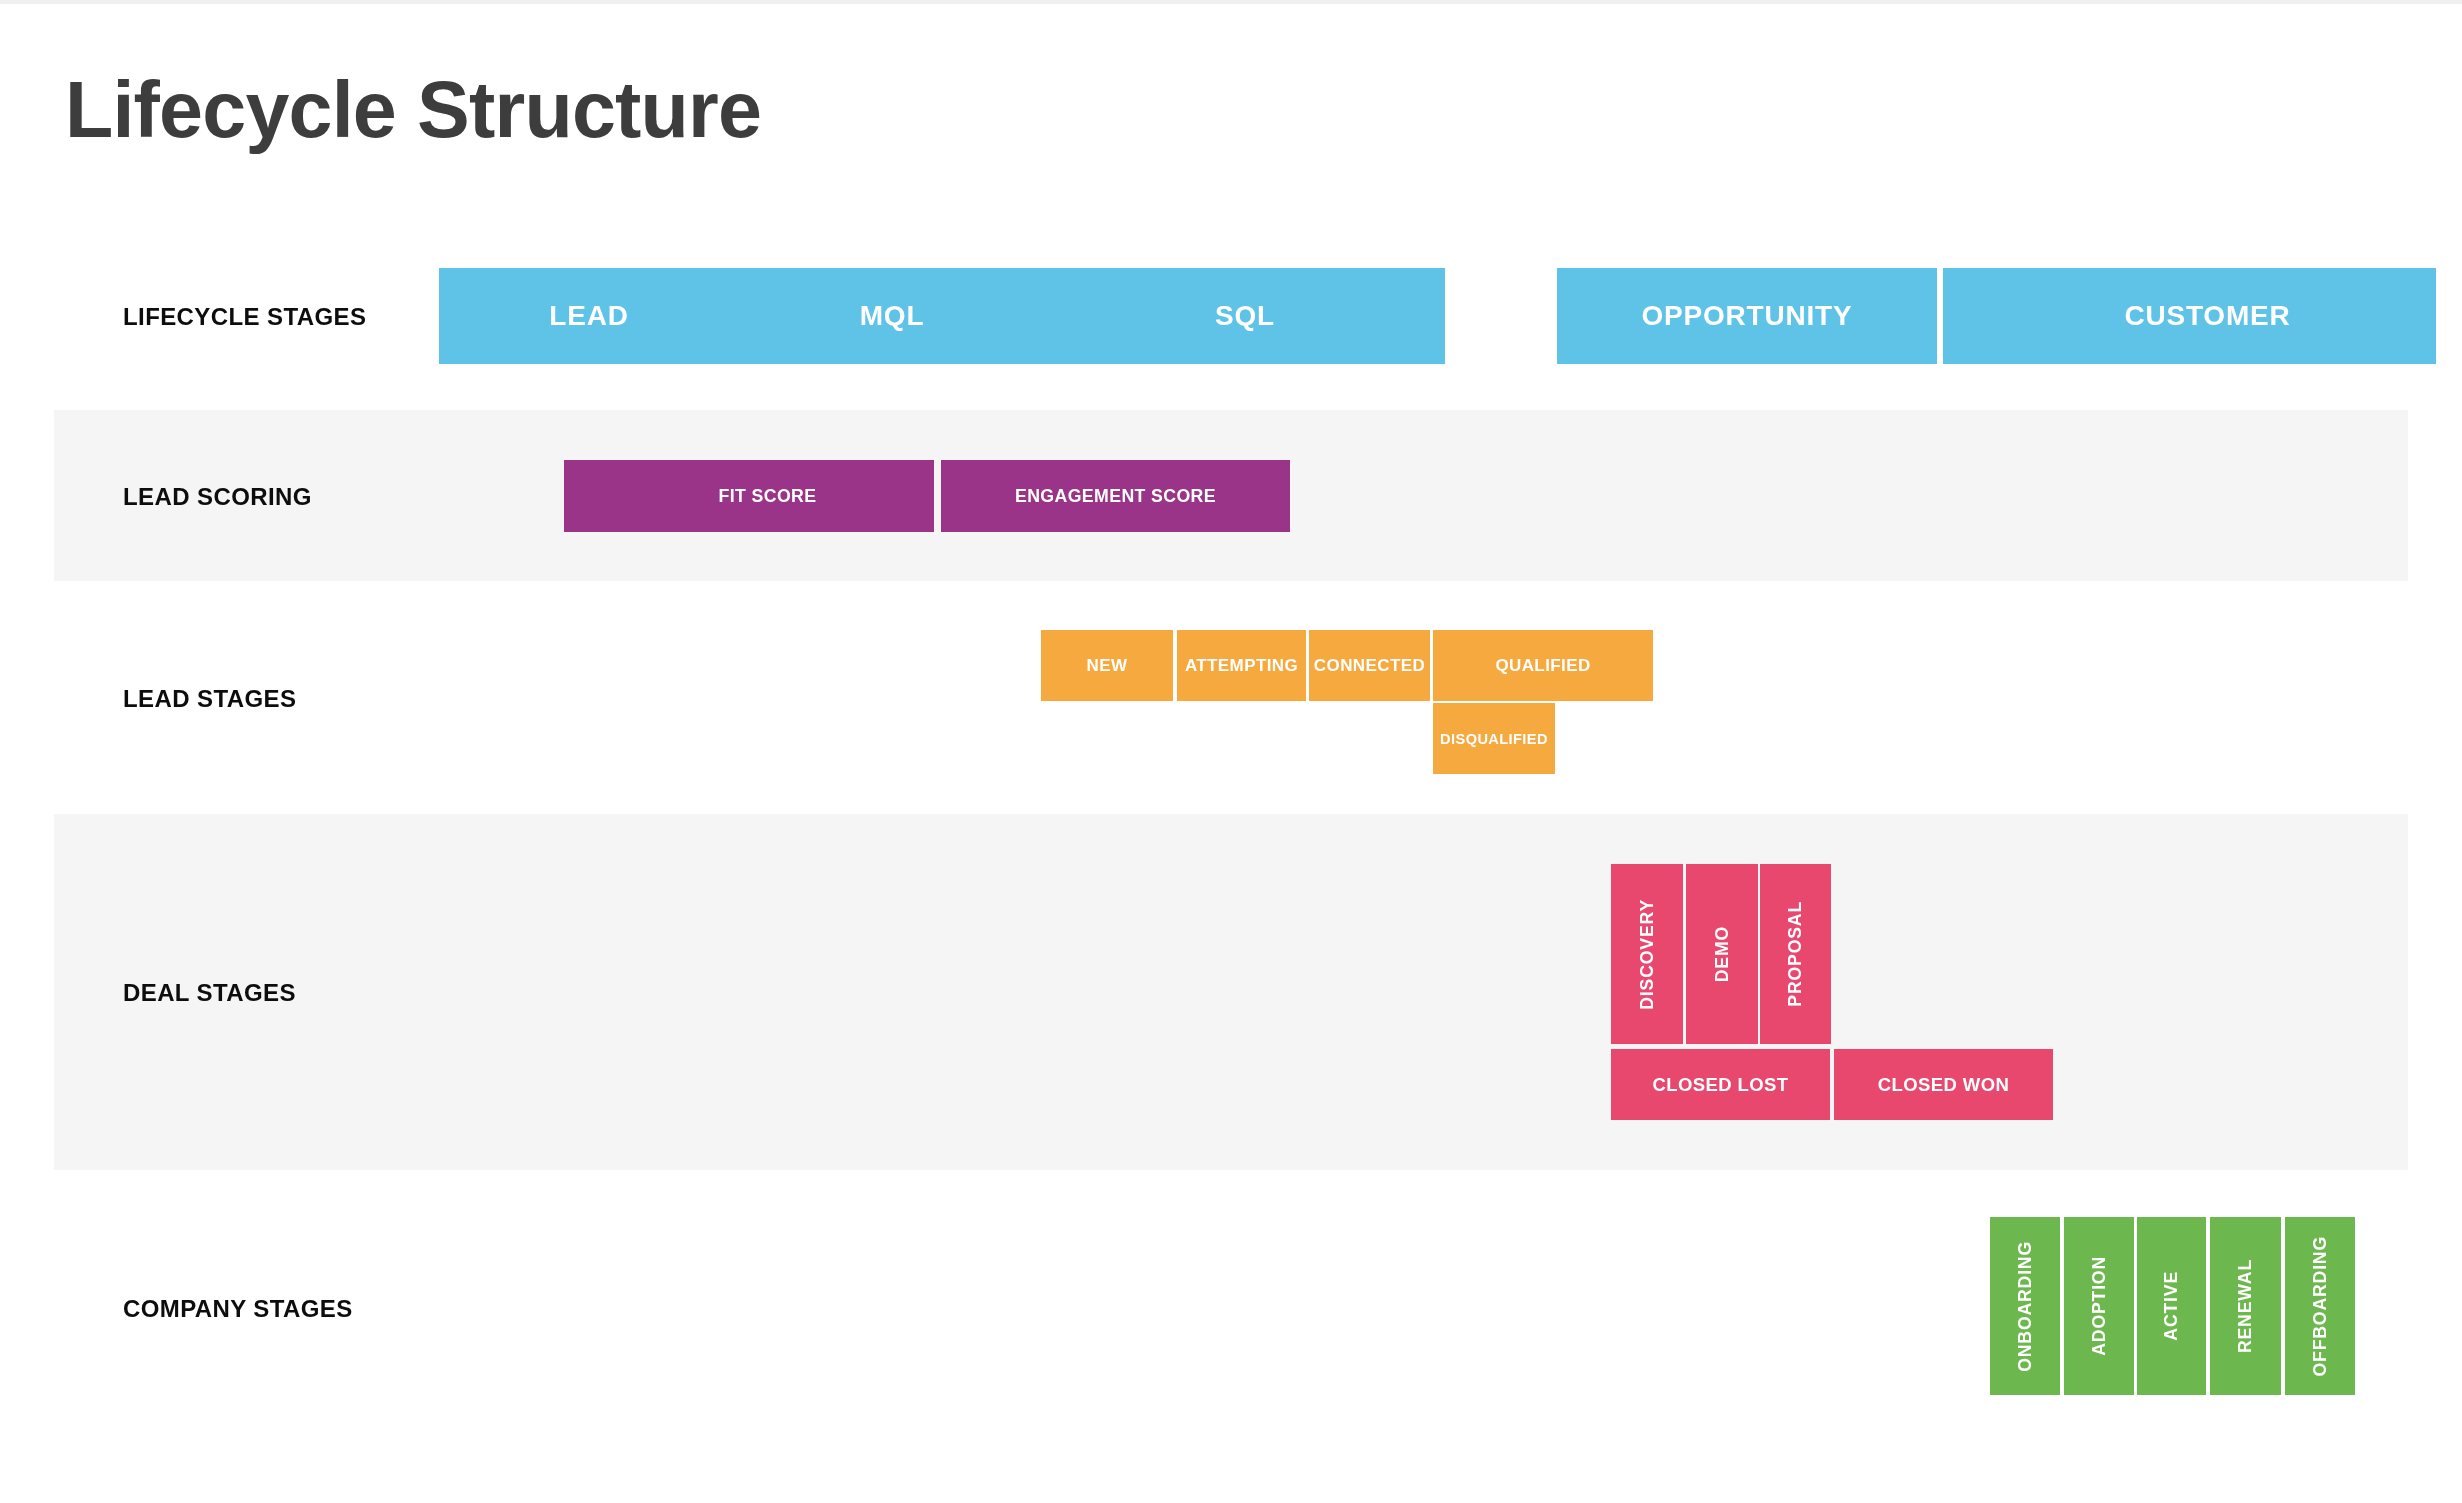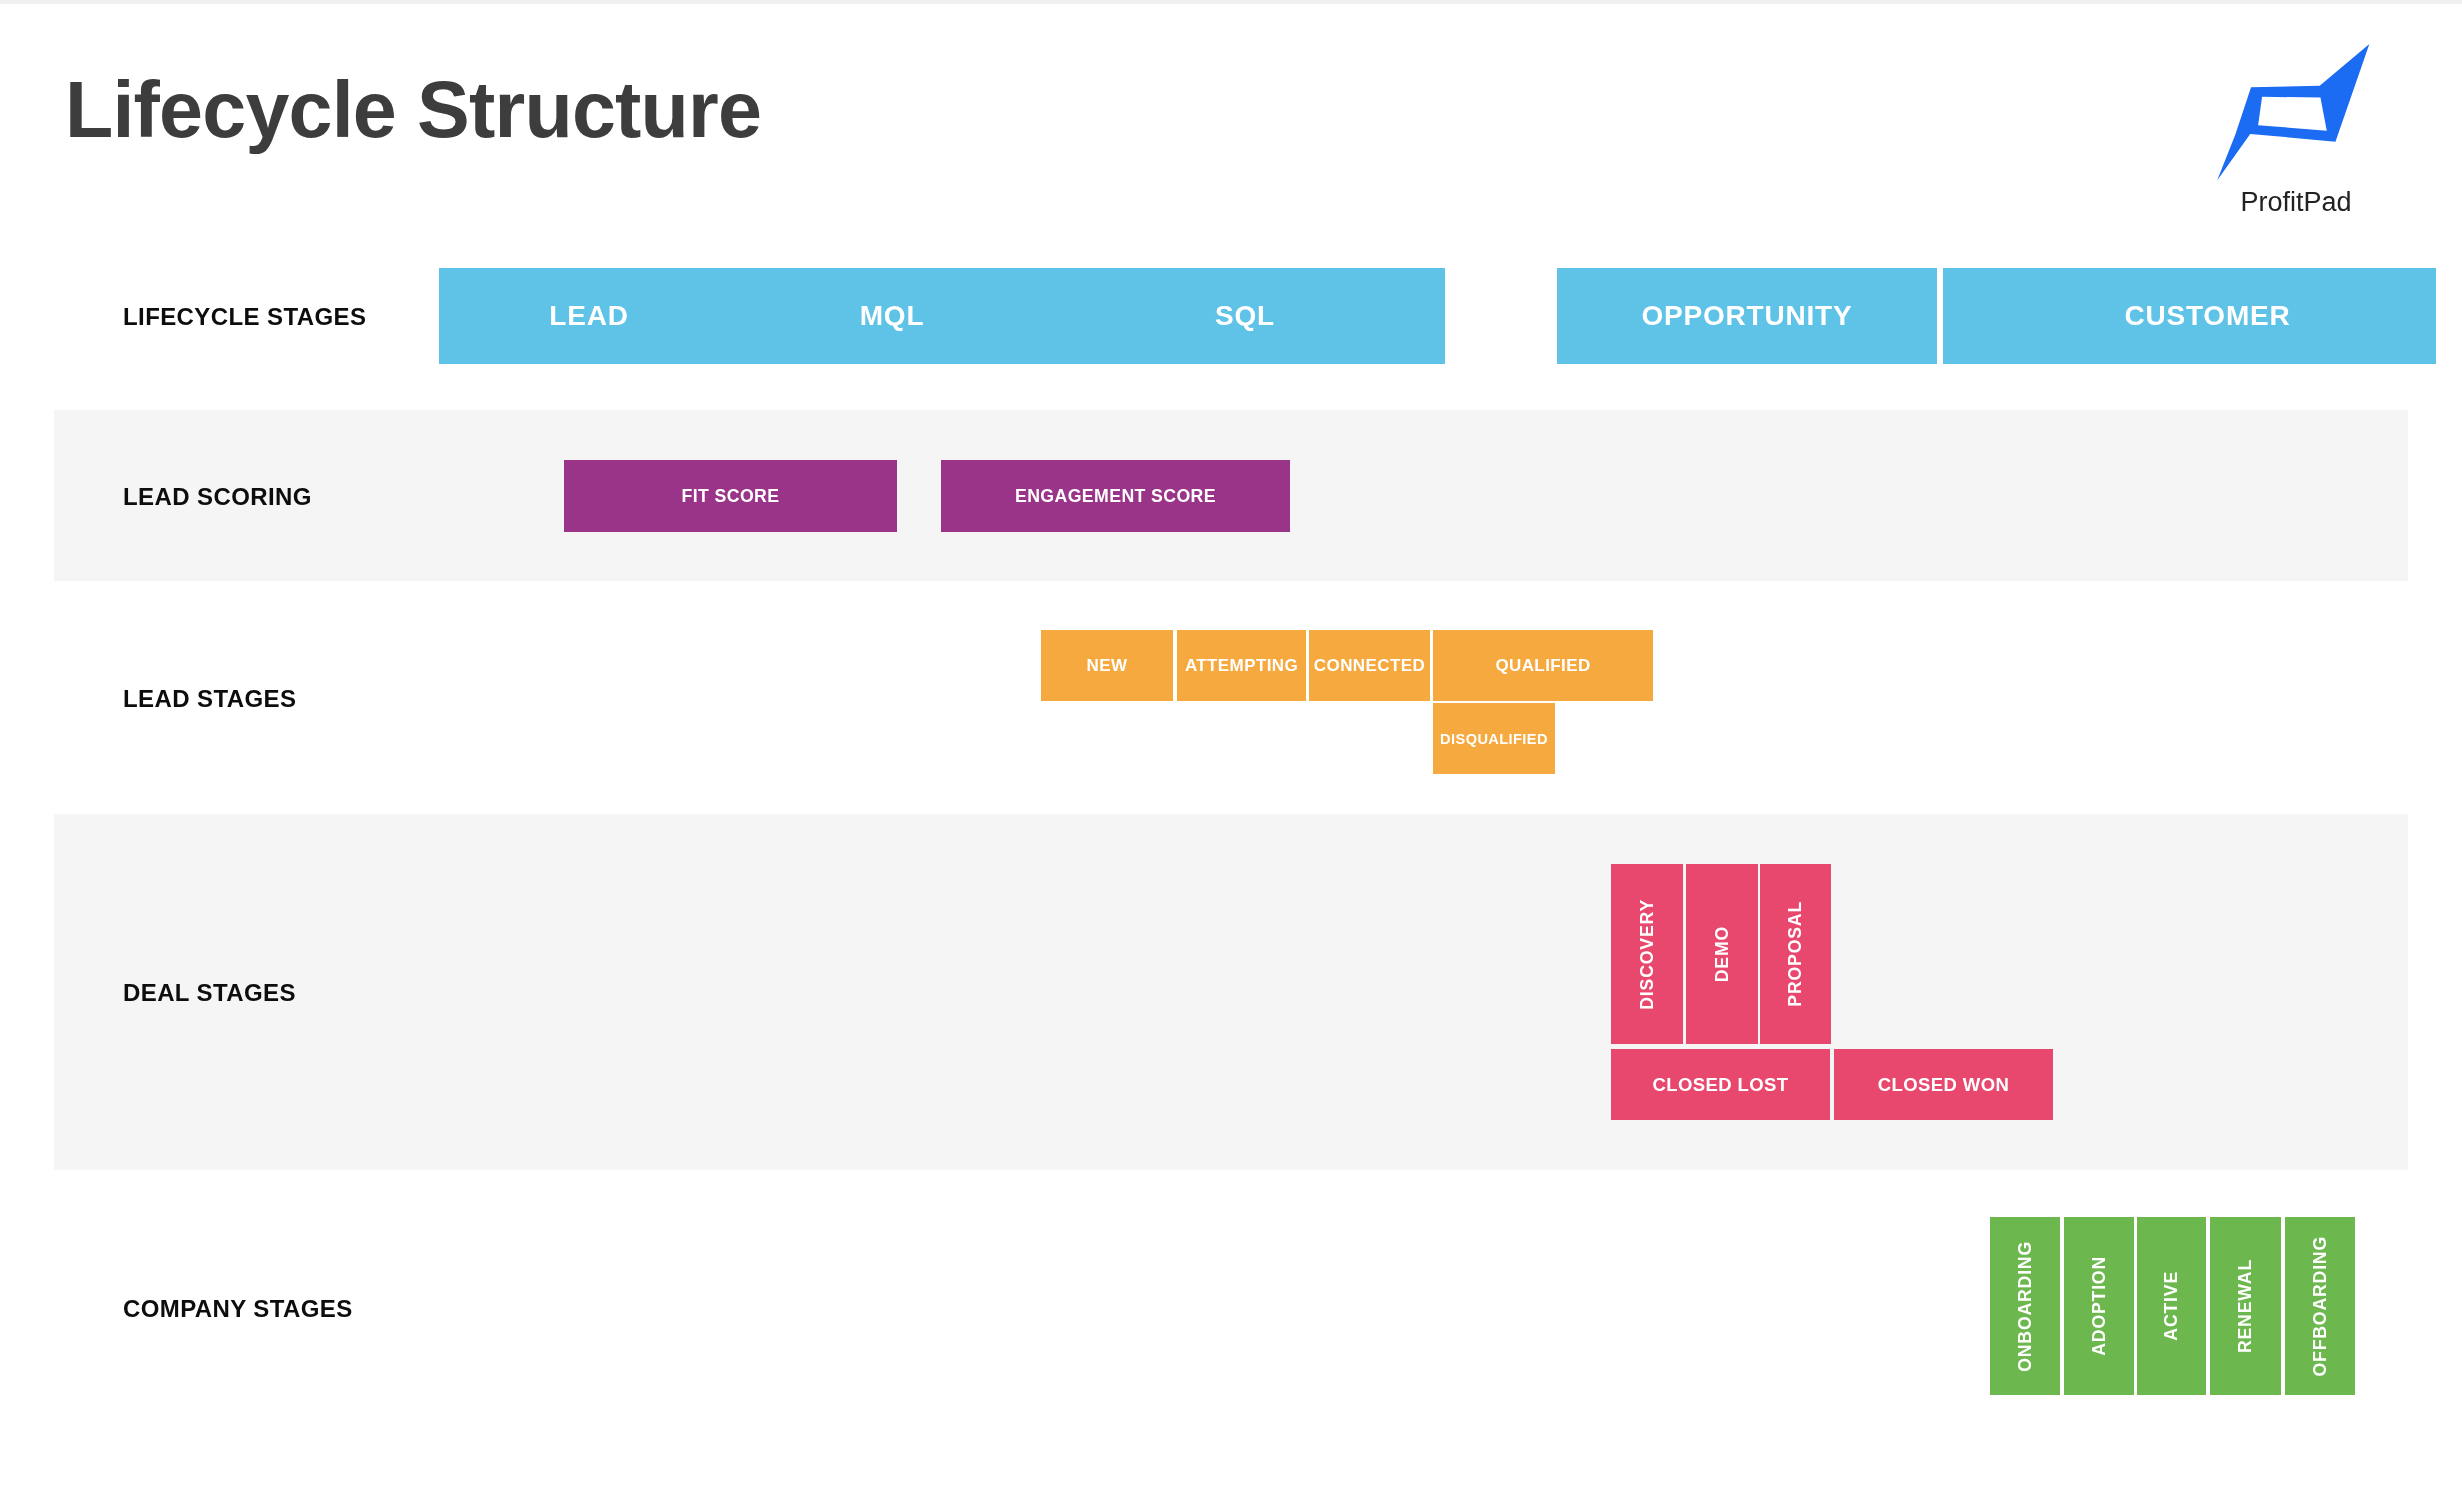--- a/index.html
+++ b/index.html
@@ -47,44 +47,37 @@
   }
 </style>
 </head>
 <body>
 
 <div class="canvas">
   <div class="top-edge"></div>
 
   <div class="page-title">Lifecycle Structure</div>
 
-  <div class="brand">
-    <svg width="158" height="142" viewBox="0 0 200 180">
-      <polygon points="43,60 130,58 193,5 150,129 42,119 0,178 23,120" fill="#1b6cf2"></polygon>
-      <polygon points="57,72 131,73 139,115 52,108" fill="#ffffff"></polygon>
-    </svg>
-    <div class="brand-name">ProfitPad</div>
-  </div>
 
   <div class="band scoring"></div>
   <div class="band deal"></div>
 
   <div class="row-label" style="top:300px;">LIFECYCLE STAGES</div>
   <div class="row-label" style="top:480px;">LEAD SCORING</div>
   <div class="row-label" style="top:682px;">LEAD STAGES</div>
   <div class="row-label" style="top:976px;">DEAL STAGES</div>
   <div class="row-label" style="top:1292px;">COMPANY STAGES</div>
 
   <div class="cell blue" style="left:439px;width:300px;">LEAD</div>
   <div class="cell blue" style="left:712px;width:360px;">MQL</div>
   <div class="cell blue" style="left:1045px;width:400px;">SQL</div>
   <div class="cell blue" style="left:1557px;width:380px;">OPPORTUNITY</div>
   <div class="cell blue" style="left:1943px;width:457px;padding-left:36px;">CUSTOMER</div>
 
-  <div class="cell purple" style="left:564px;width:333px;">FIT SCORE</div>
+  <div class="cell purple" style="left:564px;width:333px;padding-left:37px;">FIT SCORE</div>
   <div class="cell purple" style="left:941px;width:349px;">ENGAGEMENT SCORE</div>
 
   <div class="cell orange" style="left:1041px;width:132px;">NEW</div>
   <div class="cell orange" style="left:1177px;width:129px;">ATTEMPTING</div>
   <div class="cell orange" style="left:1309px;width:121px;">CONNECTED</div>
   <div class="cell orange" style="left:1433px;width:220px;">QUALIFIED</div>
   <div class="cell orange drop" style="left:1433px;width:122px;">DISQUALIFIED</div>
 
   <div class="cell pink-v" style="left:1611px;width:72px;">
     <span class="vtext">DISCOVERY</span>

